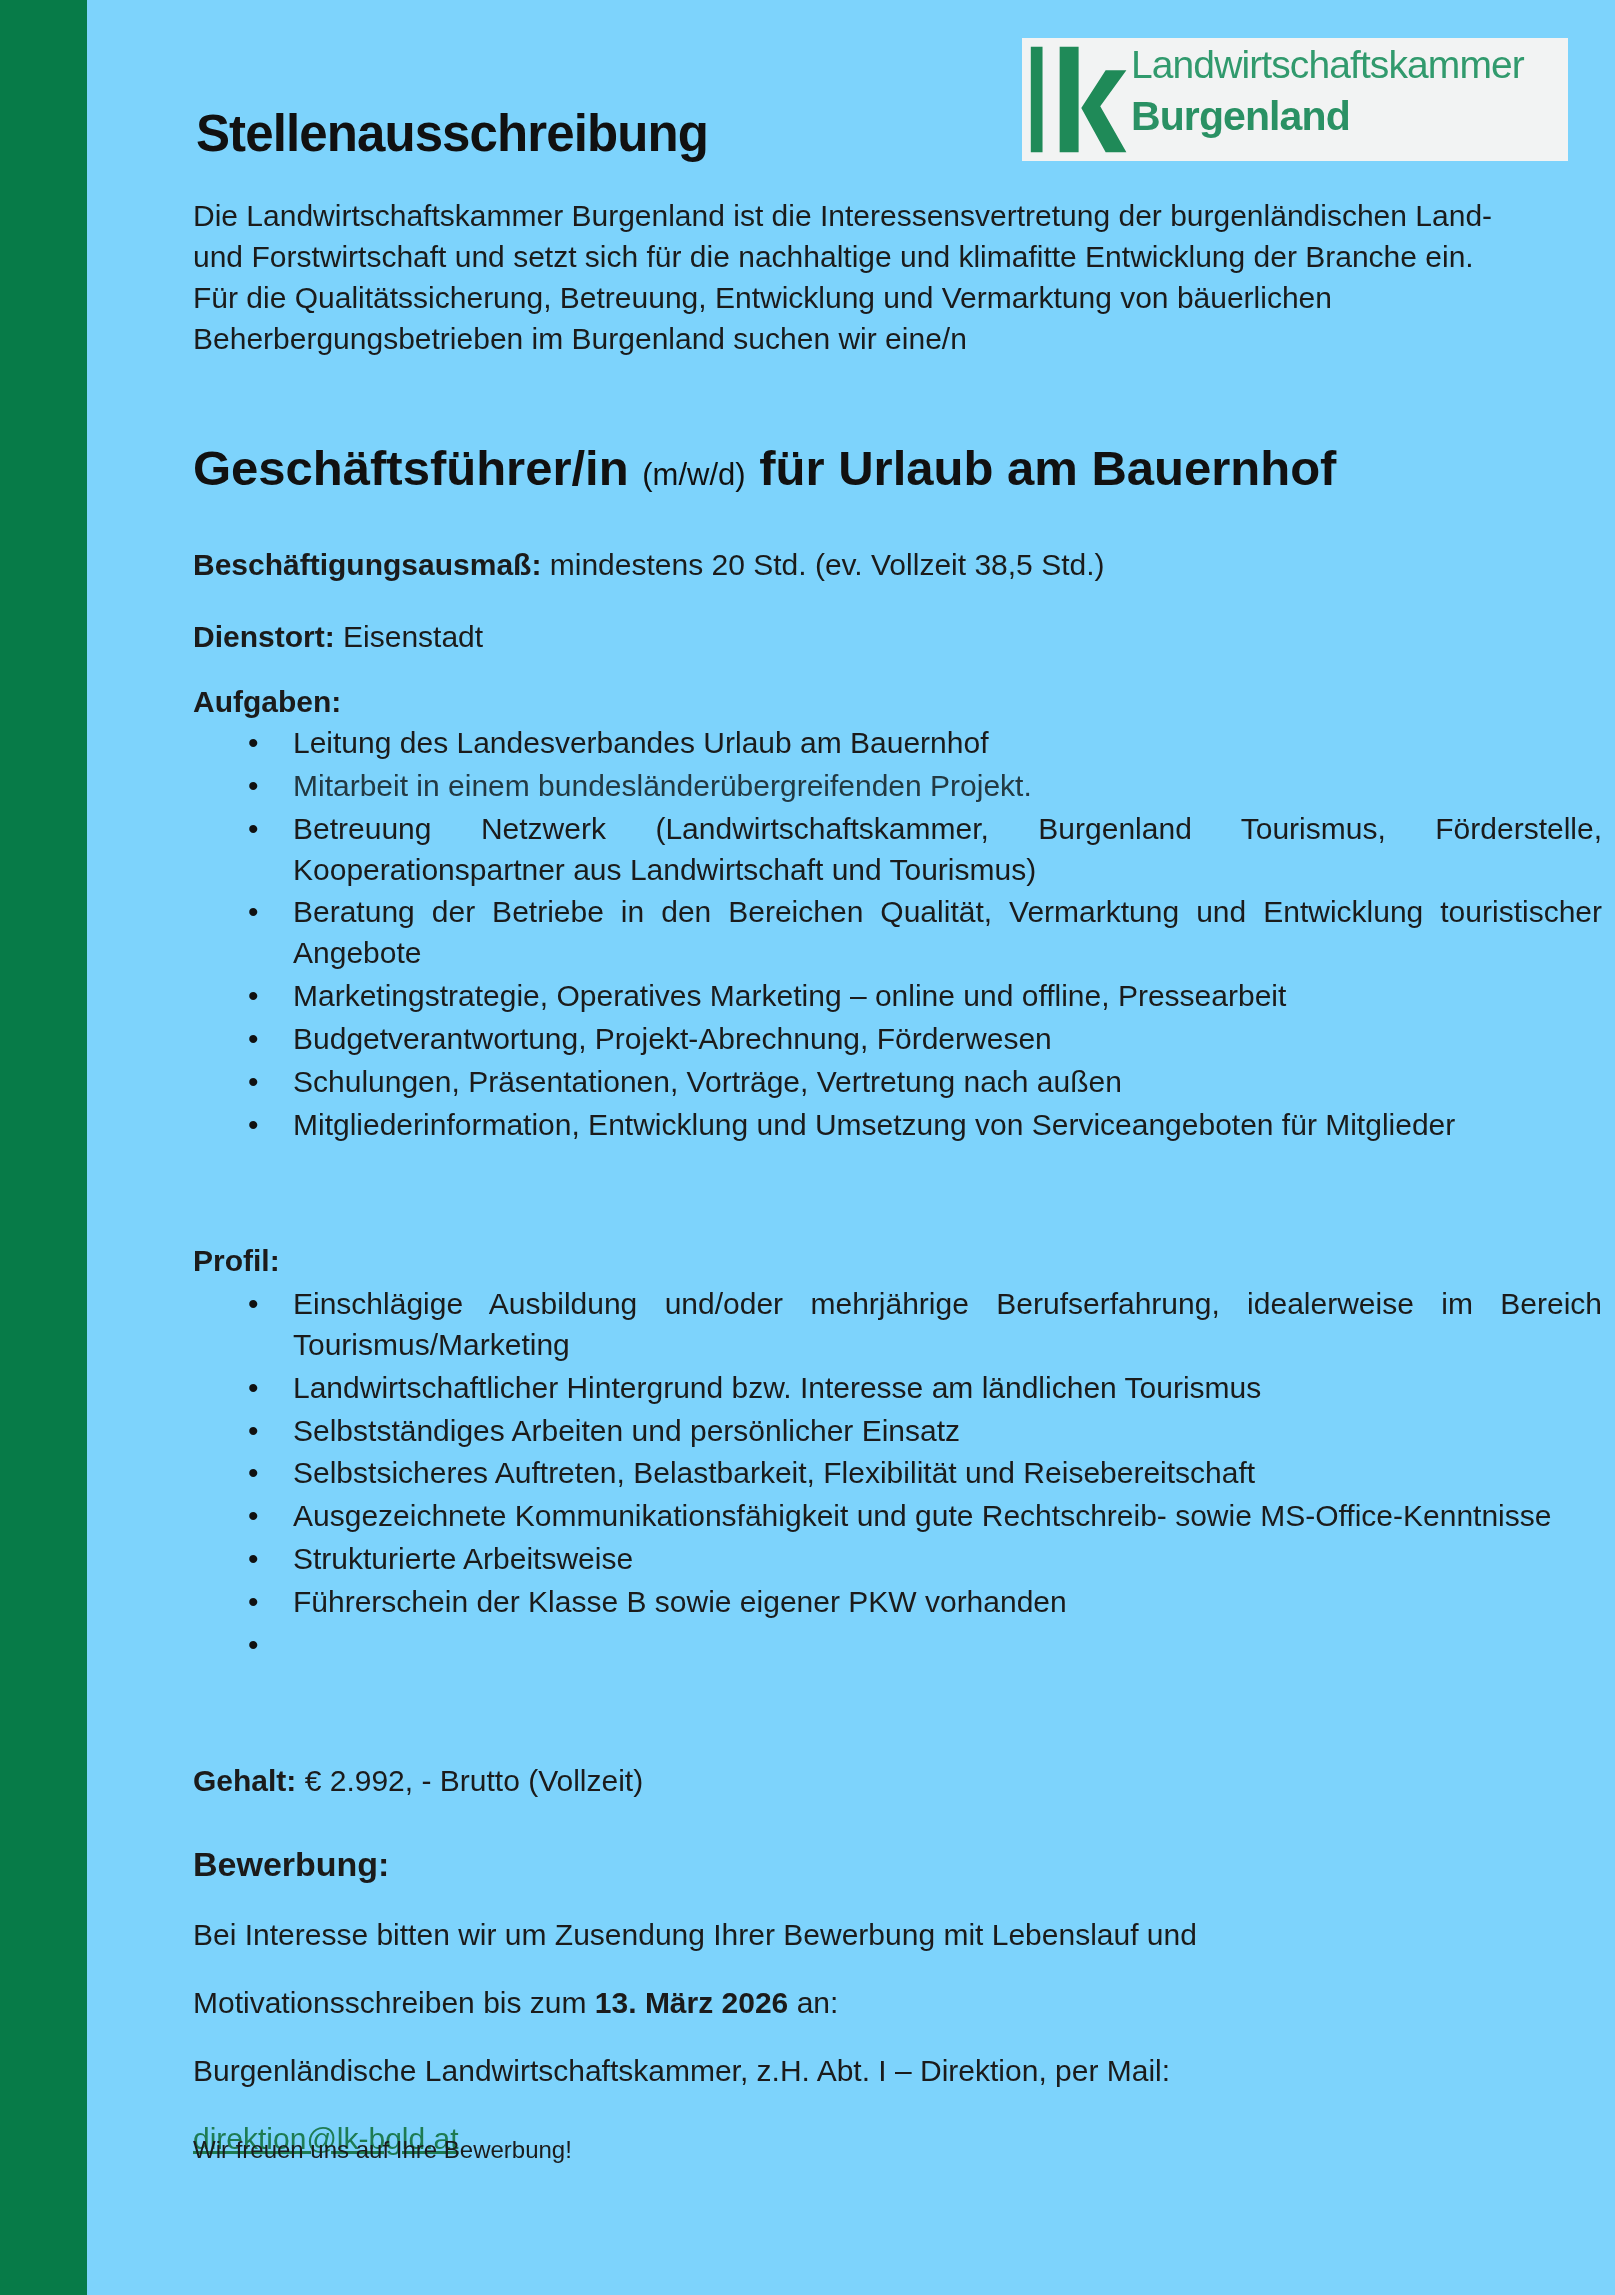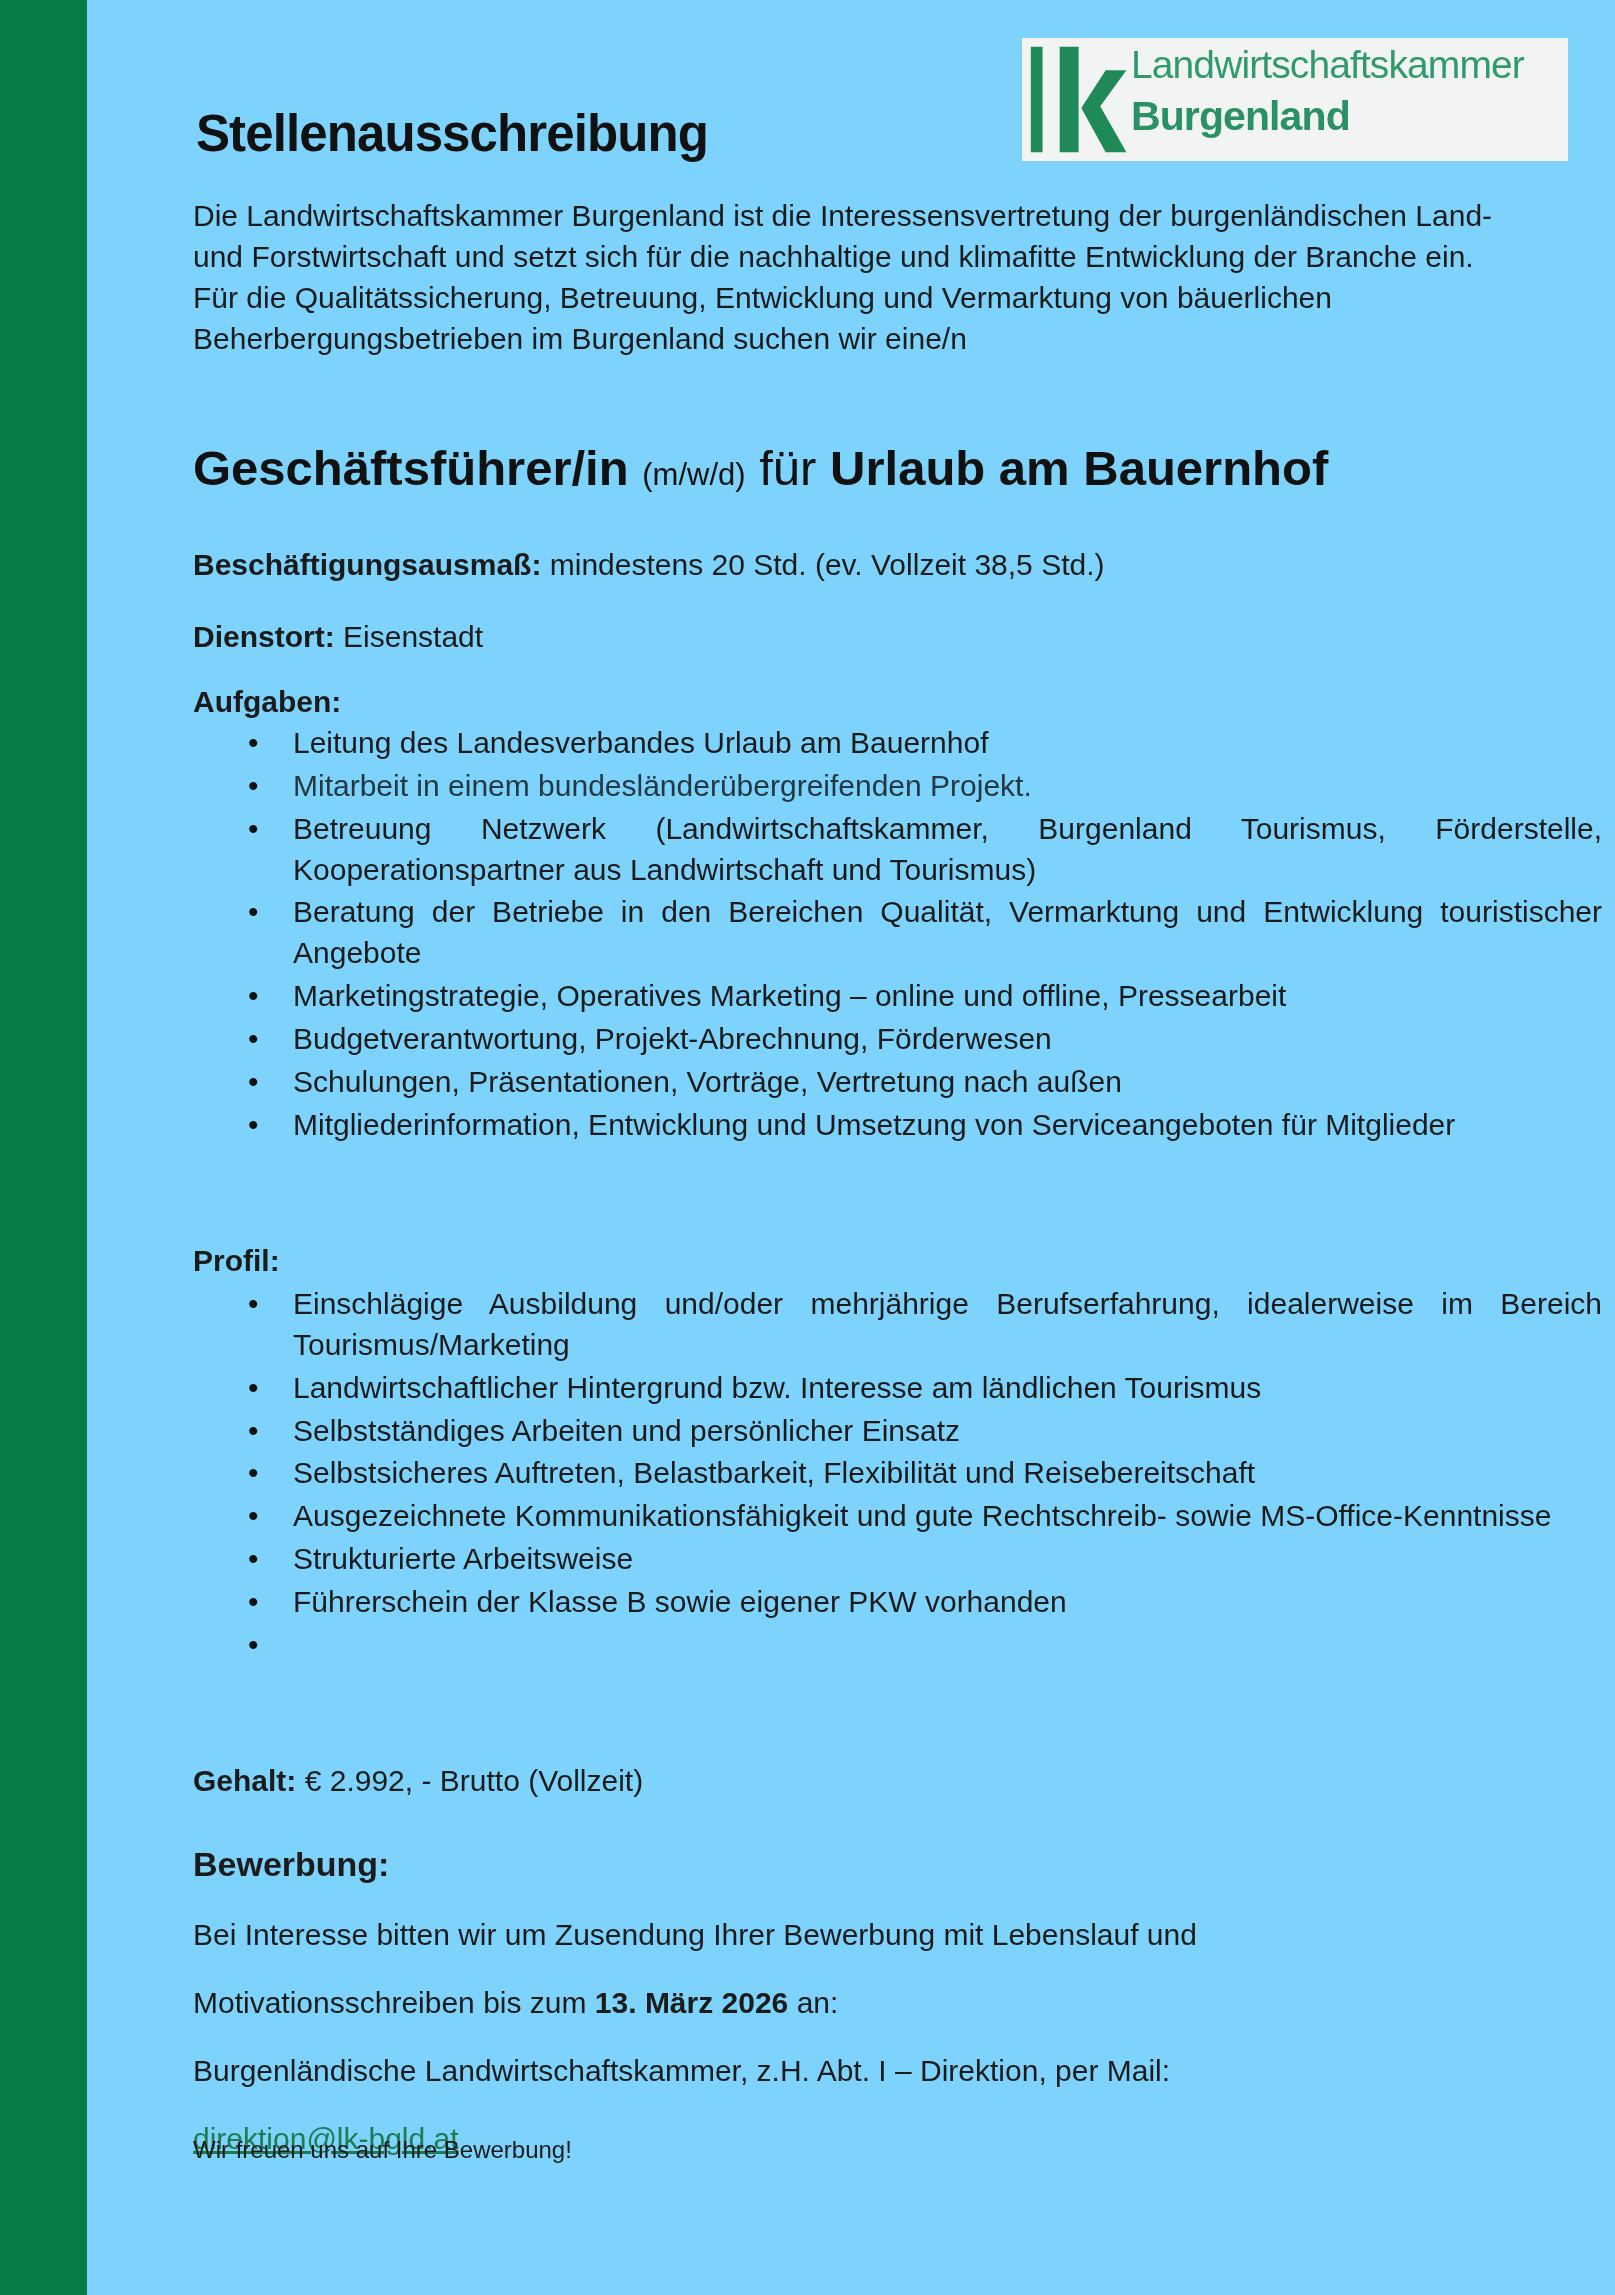--- a/index.html
+++ b/index.html
@@ -36,21 +36,21 @@
     position:absolute;left:0;top:195px;width:1309px;
     font-size:30px;line-height:41px;
   }
 
   .job-title{
     position:absolute;left:0;top:440px;white-space:nowrap;
     font-size:49px;color:#111;
   }
   .job-title .b{font-weight:bold;}
   .job-title .small{font-size:31px;font-weight:400;}
-  .job-title .mid{font-weight:400;}
+  .job-title .mid{font-weight:700;}
 
   .kv{position:absolute;left:0;font-size:30px;line-height:41px;white-space:nowrap;}
   .kv .lbl{font-weight:bold;margin-top:12px;}
   .kv-employment{top:544px;}
   .kv-location{top:616px;}
   .kv-salary{top:1760px;}
 
   .sec-head{position:absolute;left:0;font-size:30px;font-weight:bold;line-height:41px;}
   .tasks-head{top:681px;}
   .profile-head{top:1240px;}

